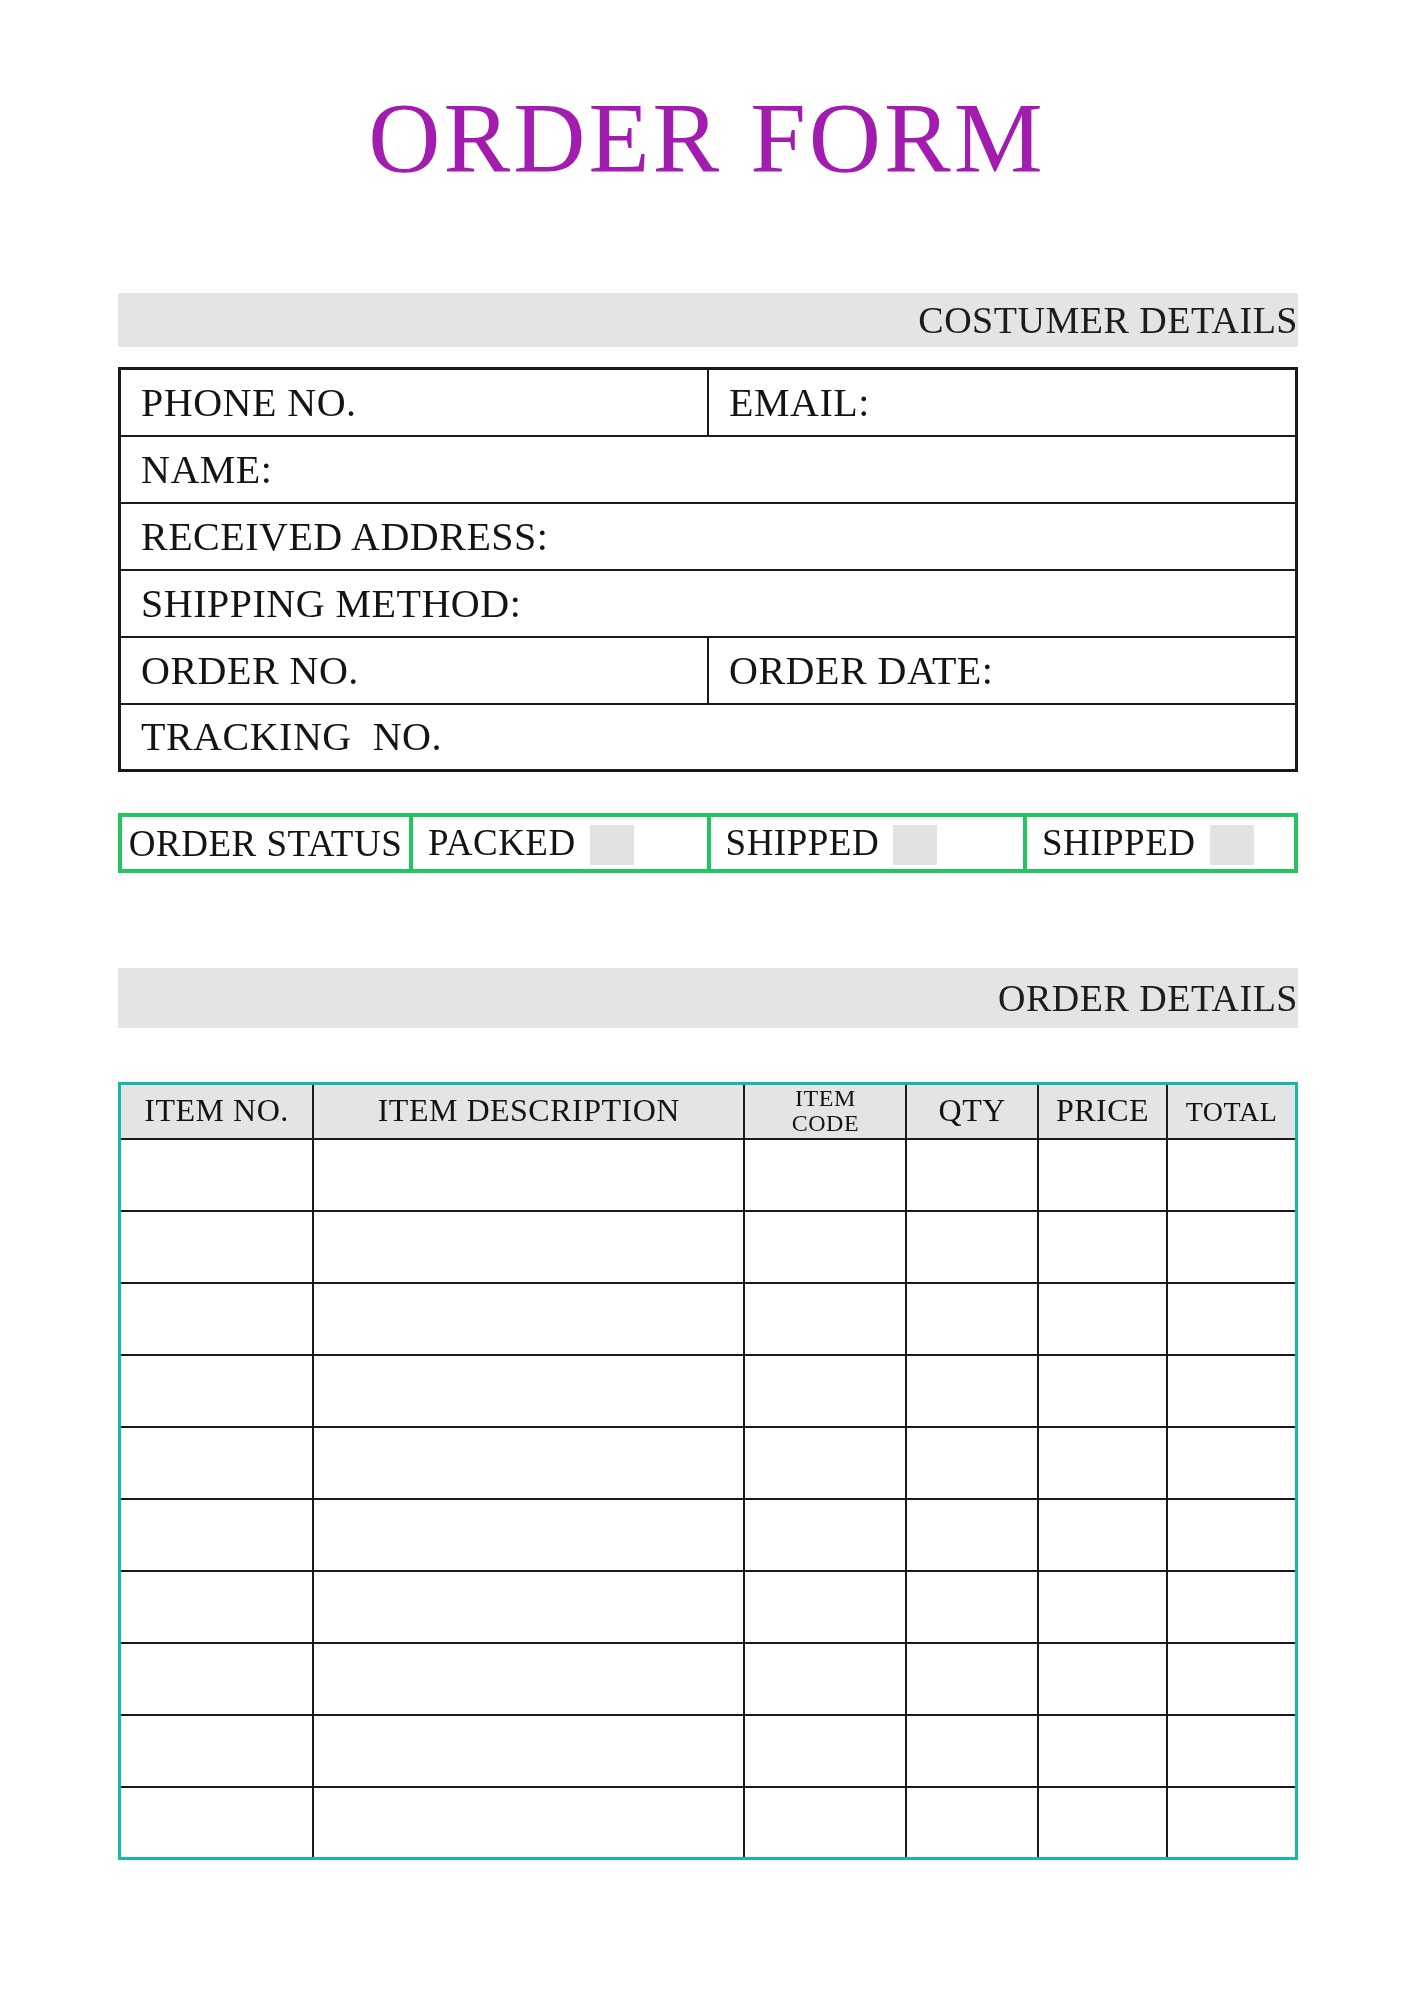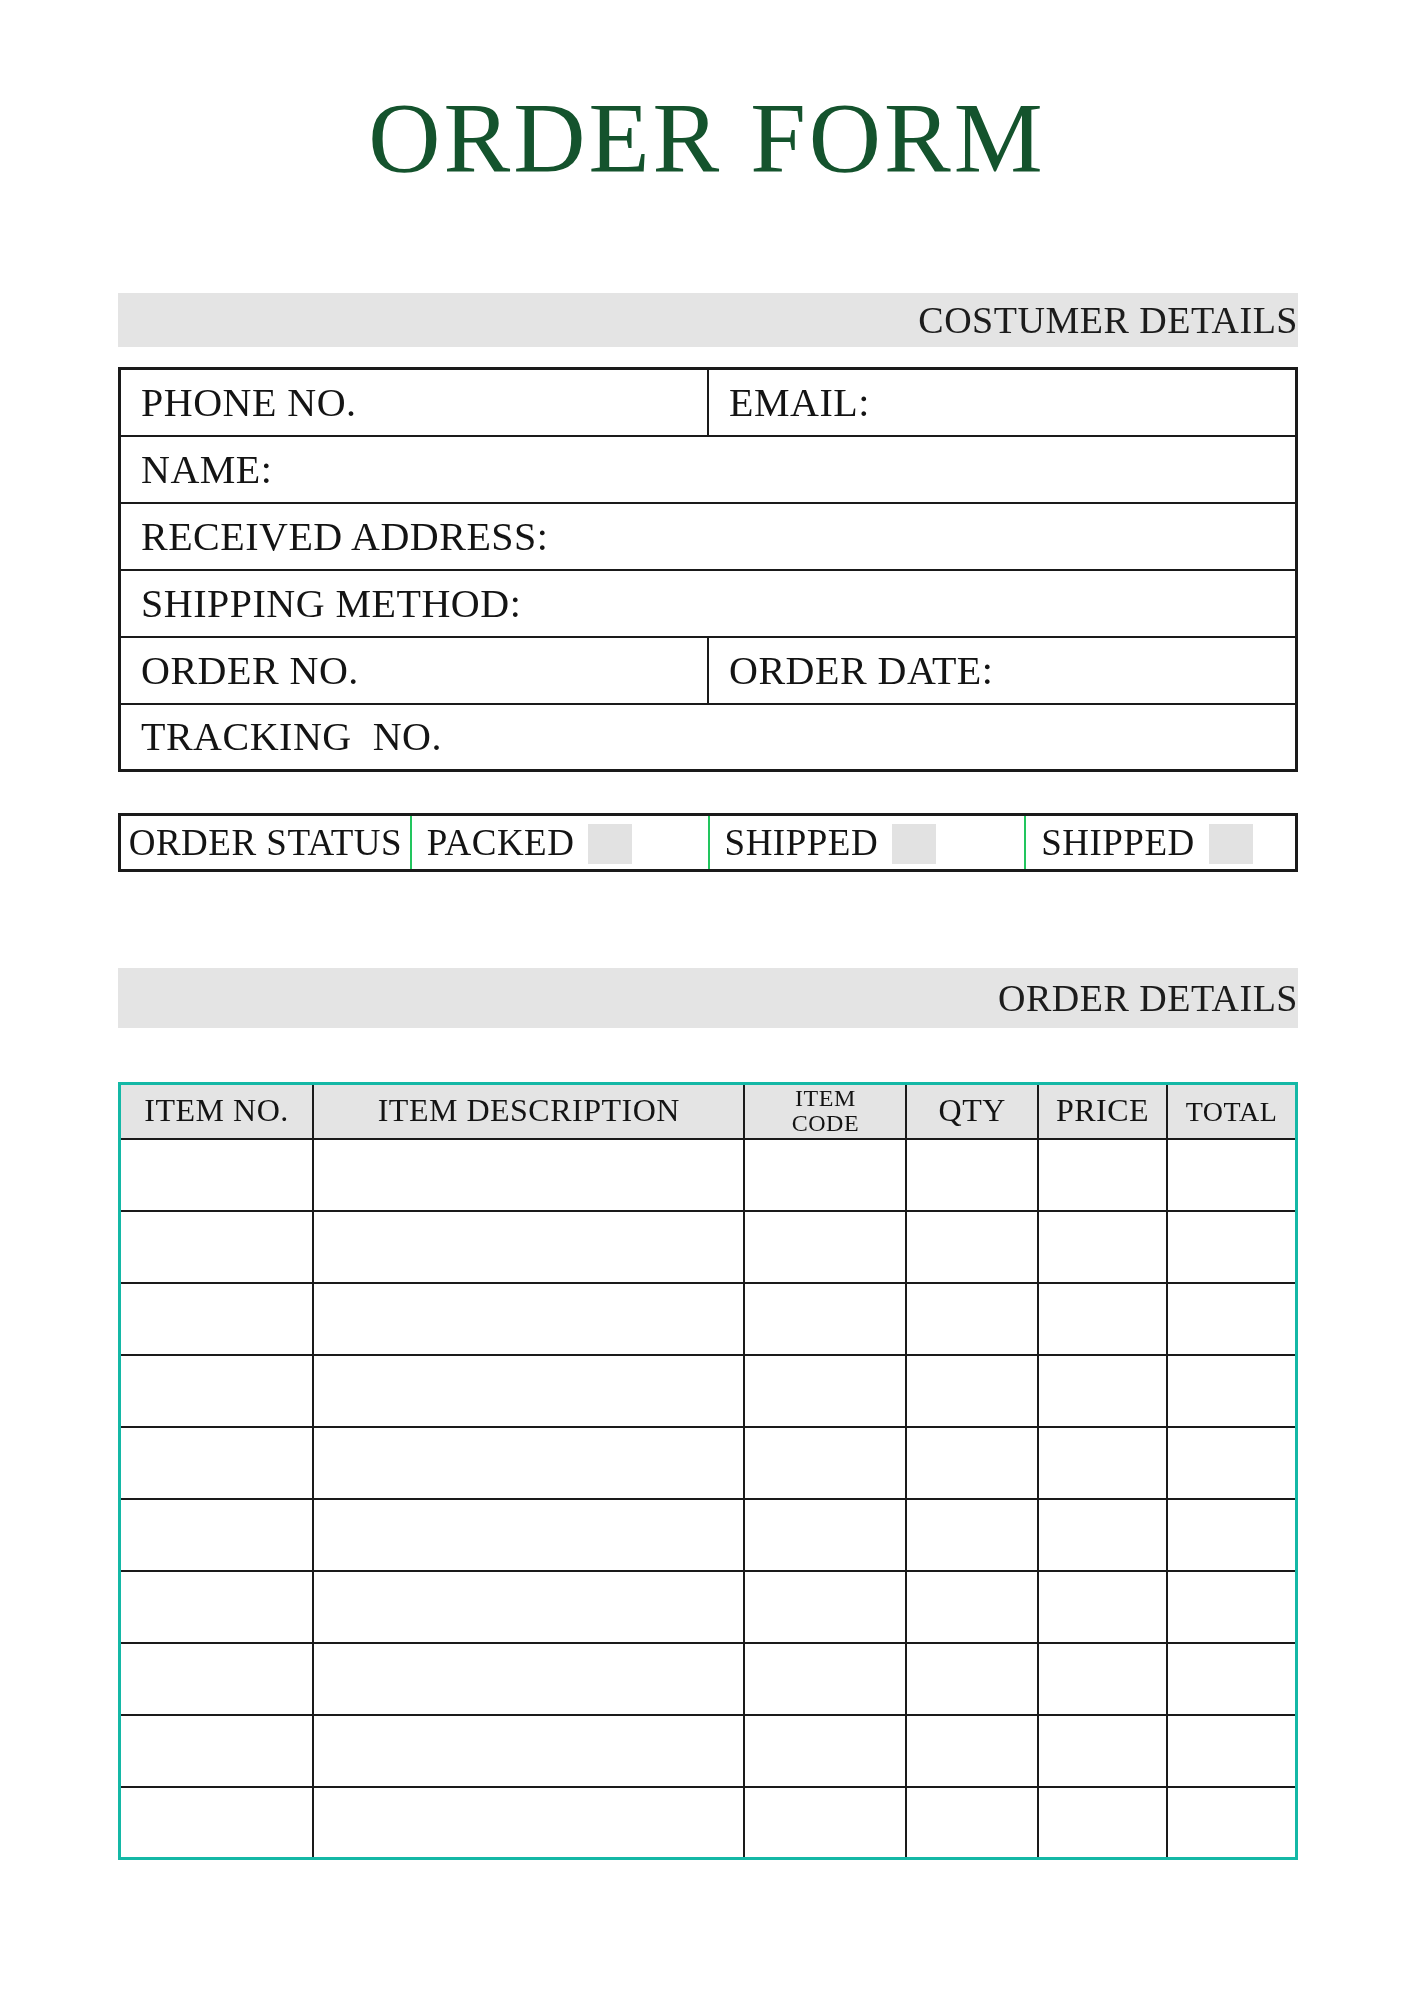--- a/index.html
+++ b/index.html
@@ -9,21 +9,21 @@
     background: #ffffff;
     font-family: "Liberation Serif", serif;
     color: #141414;
   }
   .page { position: relative; width: 1414px; height: 2000px; overflow: hidden; }
 
   .page-title {
     position: absolute; top: 88px; left: 0; width: 100%;
     margin: 0; text-align: center;
     font-size: 100px; line-height: 1.0; font-weight: 400;
-    letter-spacing: 3px; color: #14532d;
+    letter-spacing: 3px; color: #a21caf;
   }
 
   .section-bar {
     position: absolute; left: 118px; width: 1180px;
     background: #e4e4e4;
     display: flex; align-items: center; justify-content: flex-end;
     font-size: 38px; letter-spacing: 1px; color: #1c1c1c;
   }
   .bar-customer { top: 293px; height: 54px; }
   .bar-order    { top: 968px; height: 60px; }
@@ -40,21 +40,21 @@
   }
   .customer-table { border: 3px solid #1a1a1a; }
 
   .lbl { white-space: pre-wrap; letter-spacing: 0.5px; }
 
   .status-table {
     position: absolute; top: 813px; left: 118px; width: 1180px;
     border: 3px solid #1a1a1a;
   }
   .status-table td {
-    border: 2px solid #22c55e;
+    border: 4px solid #22c55e;
     height: 56px; vertical-align: middle;
     font-size: 37px; padding: 0 0 0 15px;
   }
   .status-table td.status-title { text-align: center; padding: 0; }
   .checkbox {
     display: inline-block; width: 44px; height: 40px;
     background: #e2e2e2; vertical-align: middle;
     margin-left: 14px; margin-top: -4px;
   }
 

